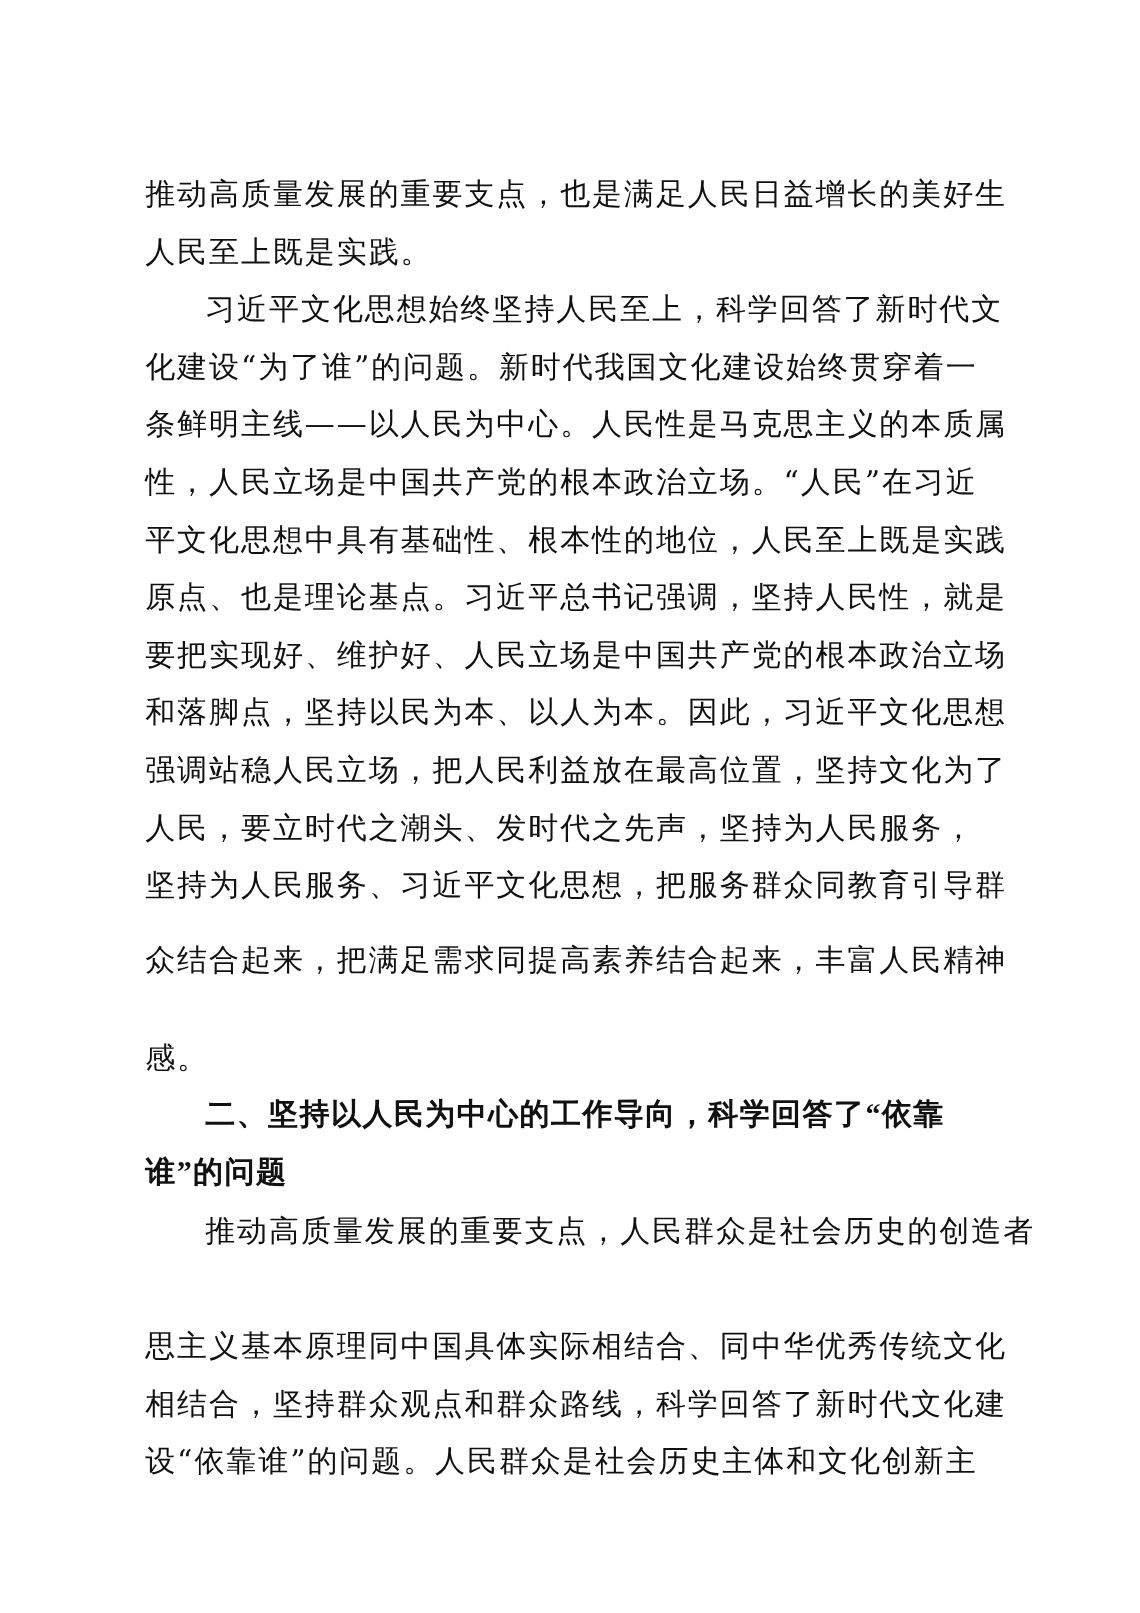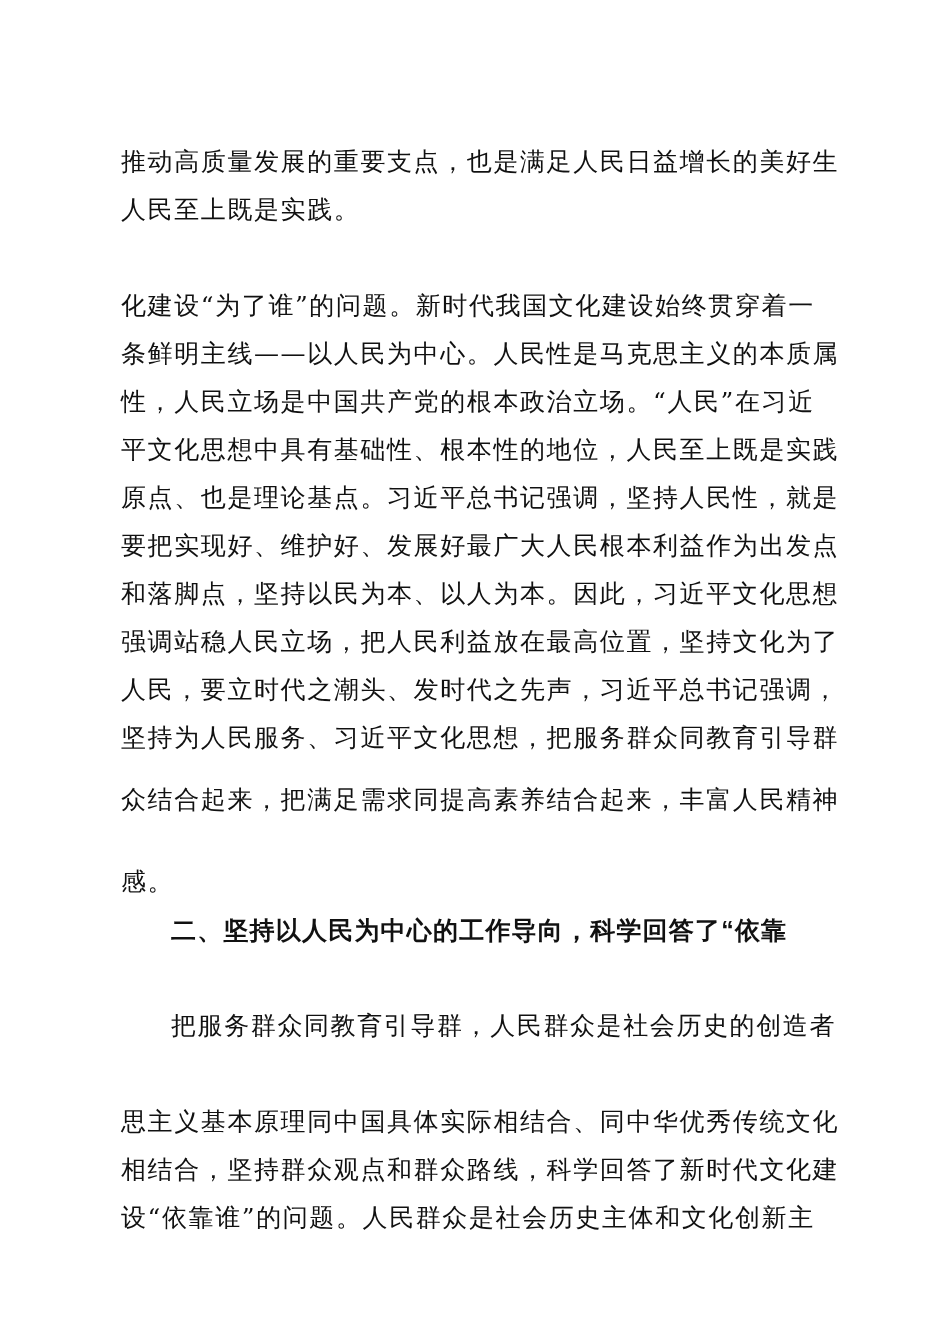--- a/index.html
+++ b/index.html
@@ -4,38 +4,40 @@
 <style>
   html, body { margin:0; padding:0; background:#ffffff; }
   body { width:950px; height:1344px; position:relative; overflow:hidden; }
   .page { position:absolute; left:0; top:0; width:950px; height:1052px; background:#fff; }
   .line {
     position:absolute; left:121px; width:705px;
     font-family: "DejaVu Serif", "Liberation Serif", serif;
     font-size:25px; color:#111; white-space:nowrap;
     letter-spacing:1.6px; line-height:32px;
   }
-  .heading { font-family: Liberation Sans, sans-serif; font-weight:bold; letter-spacing:1.2px; }
+  .heading { font-family: Liberation Serif, serif; font-weight:bold; letter-spacing:1.2px; }
 </style>
 </head>
 <body>
 
 <div class="page">
   <div class="line" style="top:146px">推动高质量发展的重要支点，也是满足人民日益增长的美好生</div>
   <div class="line" style="top:194px">人民至上既是实践。</div>
+  <div class="line" style="top:242px;left:171px">习近平文化思想始终坚持人民至上，科学回答了新时代文</div>
   <div class="line" style="top:290px">化建设“为了谁”的问题。新时代我国文化建设始终贯穿着一</div>
   <div class="line" style="top:338px">条鲜明主线——以人民为中心。人民性是马克思主义的本质属</div>
   <div class="line" style="top:386px">性，人民立场是中国共产党的根本政治立场。“人民”在习近</div>
   <div class="line" style="top:434px">平文化思想中具有基础性、根本性的地位，人民至上既是实践</div>
   <div class="line" style="top:482px">原点、也是理论基点。习近平总书记强调，坚持人民性，就是</div>
-  <div class="line" style="top:530px">要把实现好、维护好、发展好最广大人民根本利益作为出发点</div>
+  <div class="line" style="top:530px">要把实现好、维护好、人民立场是中国共产党的根本政治立场</div>
   <div class="line" style="top:578px">和落脚点，坚持以民为本、以人为本。因此，习近平文化思想</div>
   <div class="line" style="top:626px">强调站稳人民立场，把人民利益放在最高位置，坚持文化为了</div>
-  <div class="line" style="top:674px">人民，要立时代之潮头、发时代之先声，习近平总书记强调，</div>
+  <div class="line" style="top:674px">人民，要立时代之潮头、发时代之先声，坚持为人民服务，</div>
   <div class="line" style="top:722px">坚持为人民服务、习近平文化思想，把服务群众同教育引导群</div>
   <div class="line" style="top:784px">众结合起来，把满足需求同提高素养结合起来，丰富人民精神</div>
   <div class="line" style="top:866px">感。</div>
   <div class="line heading" style="top:914px;left:171px">二、坚持以人民为中心的工作导向，科学回答了“依靠</div>
-  <div class="line" style="top:1010px;left:171px">把服务群众同教育引导群，人民群众是社会历史的创造者</div>
+  <div class="line heading" style="top:962px">谁”的问题</div>
+  <div class="line" style="top:1010px;left:171px">推动高质量发展的重要支点，人民群众是社会历史的创造者</div>
   <div class="line" style="top:1106px">思主义基本原理同中国具体实际相结合、同中华优秀传统文化</div>
   <div class="line" style="top:1154px">相结合，坚持群众观点和群众路线，科学回答了新时代文化建</div>
   <div class="line" style="top:1202px">设“依靠谁”的问题。人民群众是社会历史主体和文化创新主</div>
 </div>
 
 </body></html>

